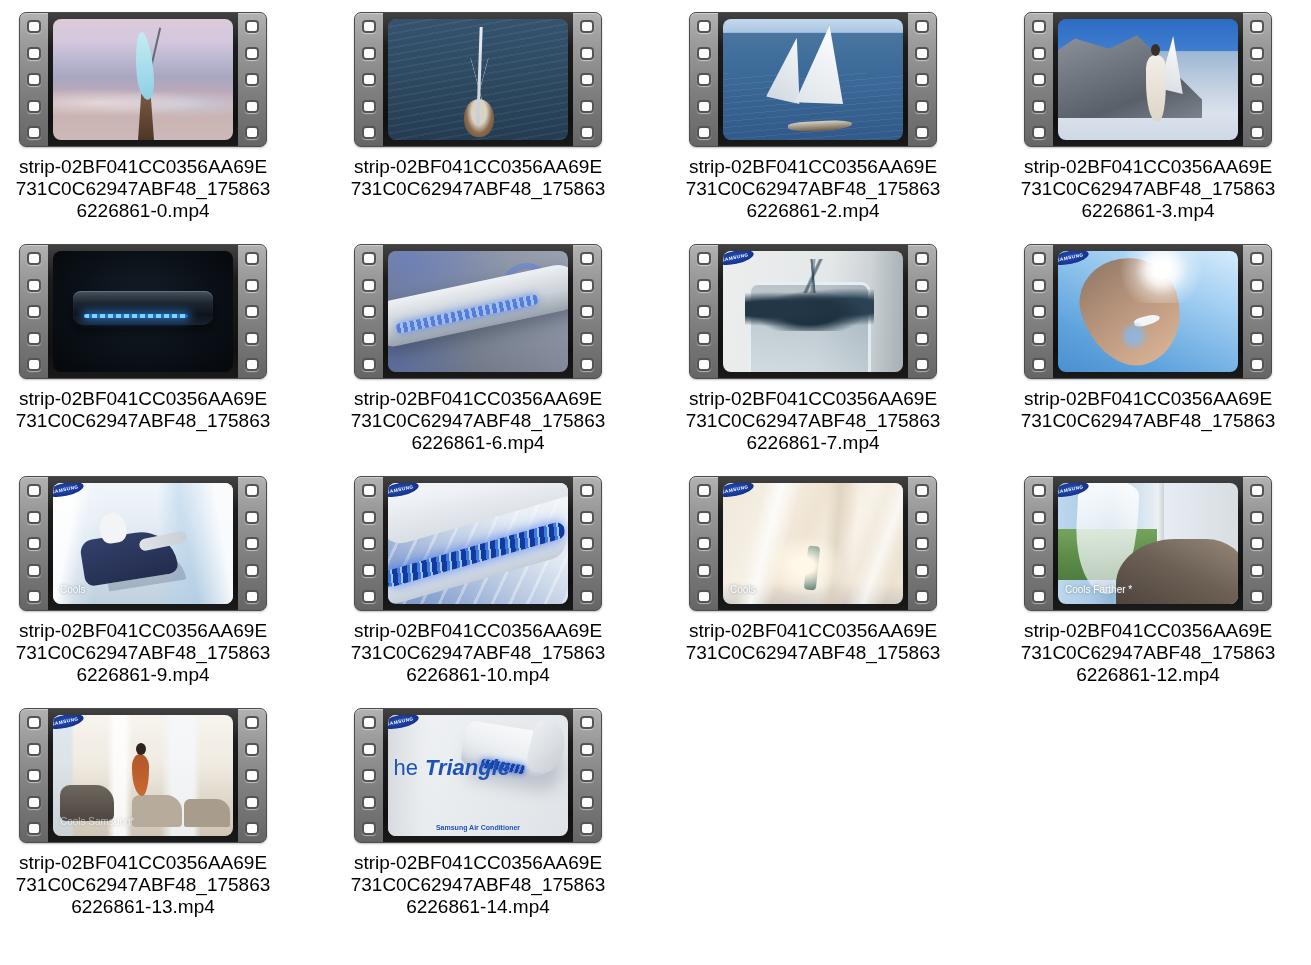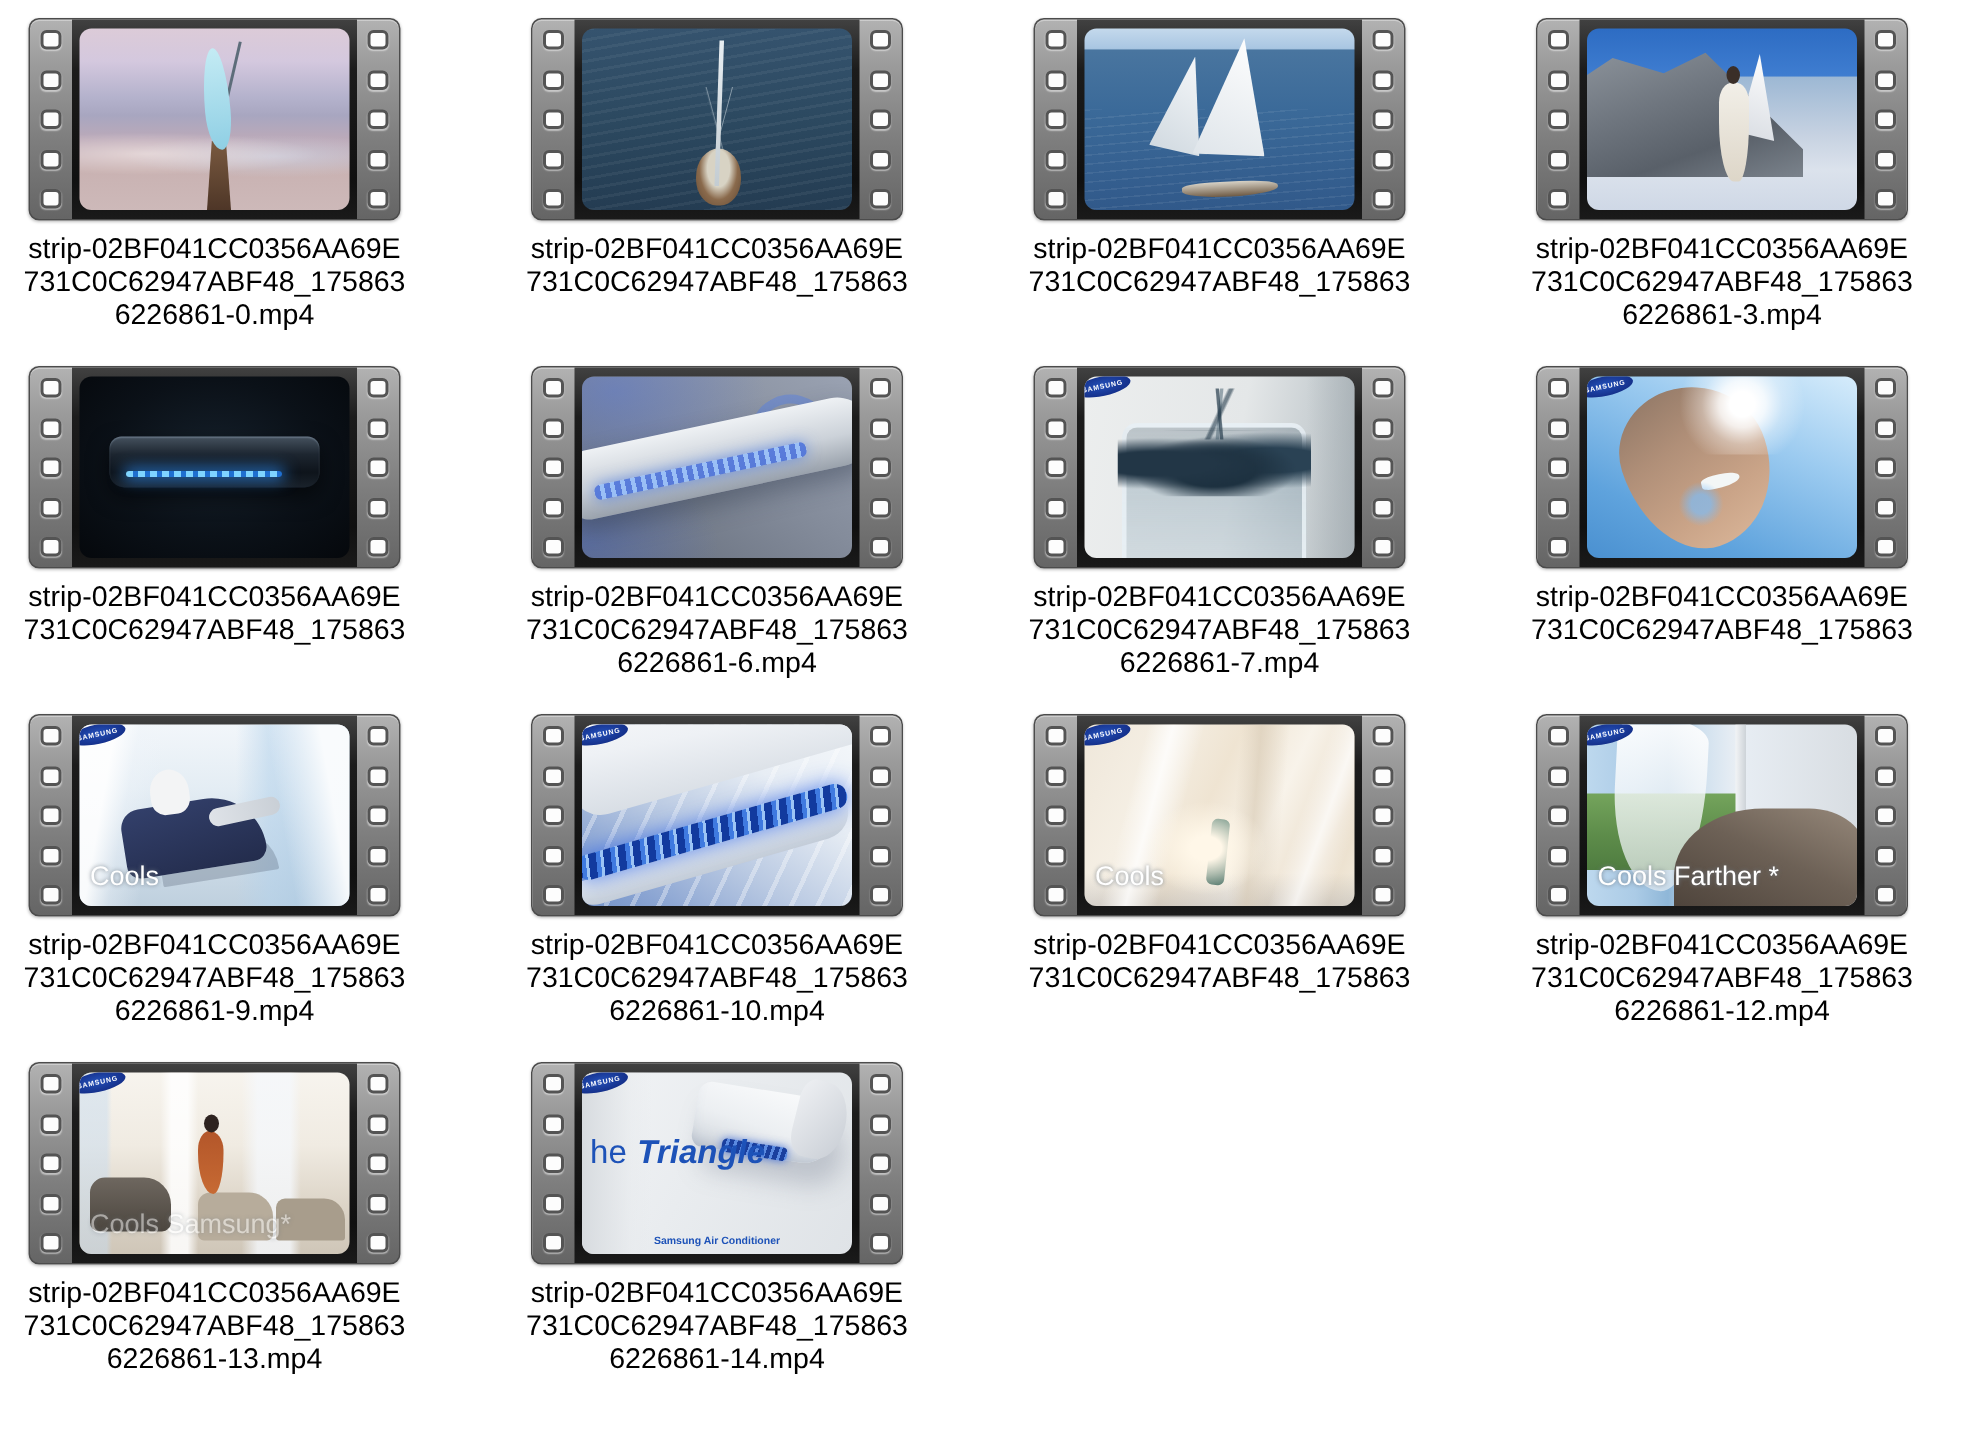--- a/index.html
+++ b/index.html
@@ -28,21 +28,21 @@
   .caption{width:262px;margin-top:9px;text-align:center;font-size:19px;line-height:22px;color:#000;cursor:pointer;}
   .cap-line{white-space:nowrap;}
 
   
   .samsung-logo{position:absolute;left:-7px;top:0;width:38px;height:13px;border-radius:50%;
     background:radial-gradient(ellipse at 50% 45%,#2450b8 0%,#16338f 65%,#102a7c 100%);
     color:#fff;font-size:4.6px;font-weight:bold;letter-spacing:.6px;display:flex;align-items:center;
     justify-content:center;transform:rotate(-12deg);z-index:5;}
 
   
-  .overlay{position:absolute;left:7px;bottom:9px;color:#fff;font-size:18px;z-index:4;
+  .overlay{position:absolute;left:7px;bottom:9px;color:#fff;font-size:10px;z-index:4;
     text-shadow:0 0 3px rgba(110,120,130,.9);}
   .overlay.faint{opacity:.5;}
   .headline{position:absolute;left:3%;top:33%;color:#1d52b8;font-size:22px;z-index:4;white-space:nowrap;}
   .headline .em{font-weight:bold;font-style:italic;margin-left:7px;}
   .subline{position:absolute;left:0;right:0;bottom:5px;text-align:center;color:#1d52b8;
     font-size:7px;font-weight:bold;z-index:4;}
 
   
   .photo::before,.photo::after{content:"";position:absolute;}
   .photo .a,.photo .b{position:absolute;}
@@ -317,20 +317,21 @@
           <div class="hole"></div>
           <div class="hole"></div>
           <div class="hole"></div>
           <div class="hole"></div>
           <div class="hole"></div>
         </div>
     </div>
     <div class="caption" title="strip-02BF041CC0356AA69E731C0C62947ABF48_1758636226861-2.mp4">
         <div class="cap-line">strip-02BF041CC0356AA69E</div>
         <div class="cap-line">731C0C62947ABF48_175863</div>
+        <div class="cap-line">6226861-2.mp4</div>
       </div>
   </div>
 
   <div class="cell">
     <div class="film">
       <div class="frame">
         <div class="photo scene-snow">
           <div class="a"></div>
           <div class="b"></div>
 

